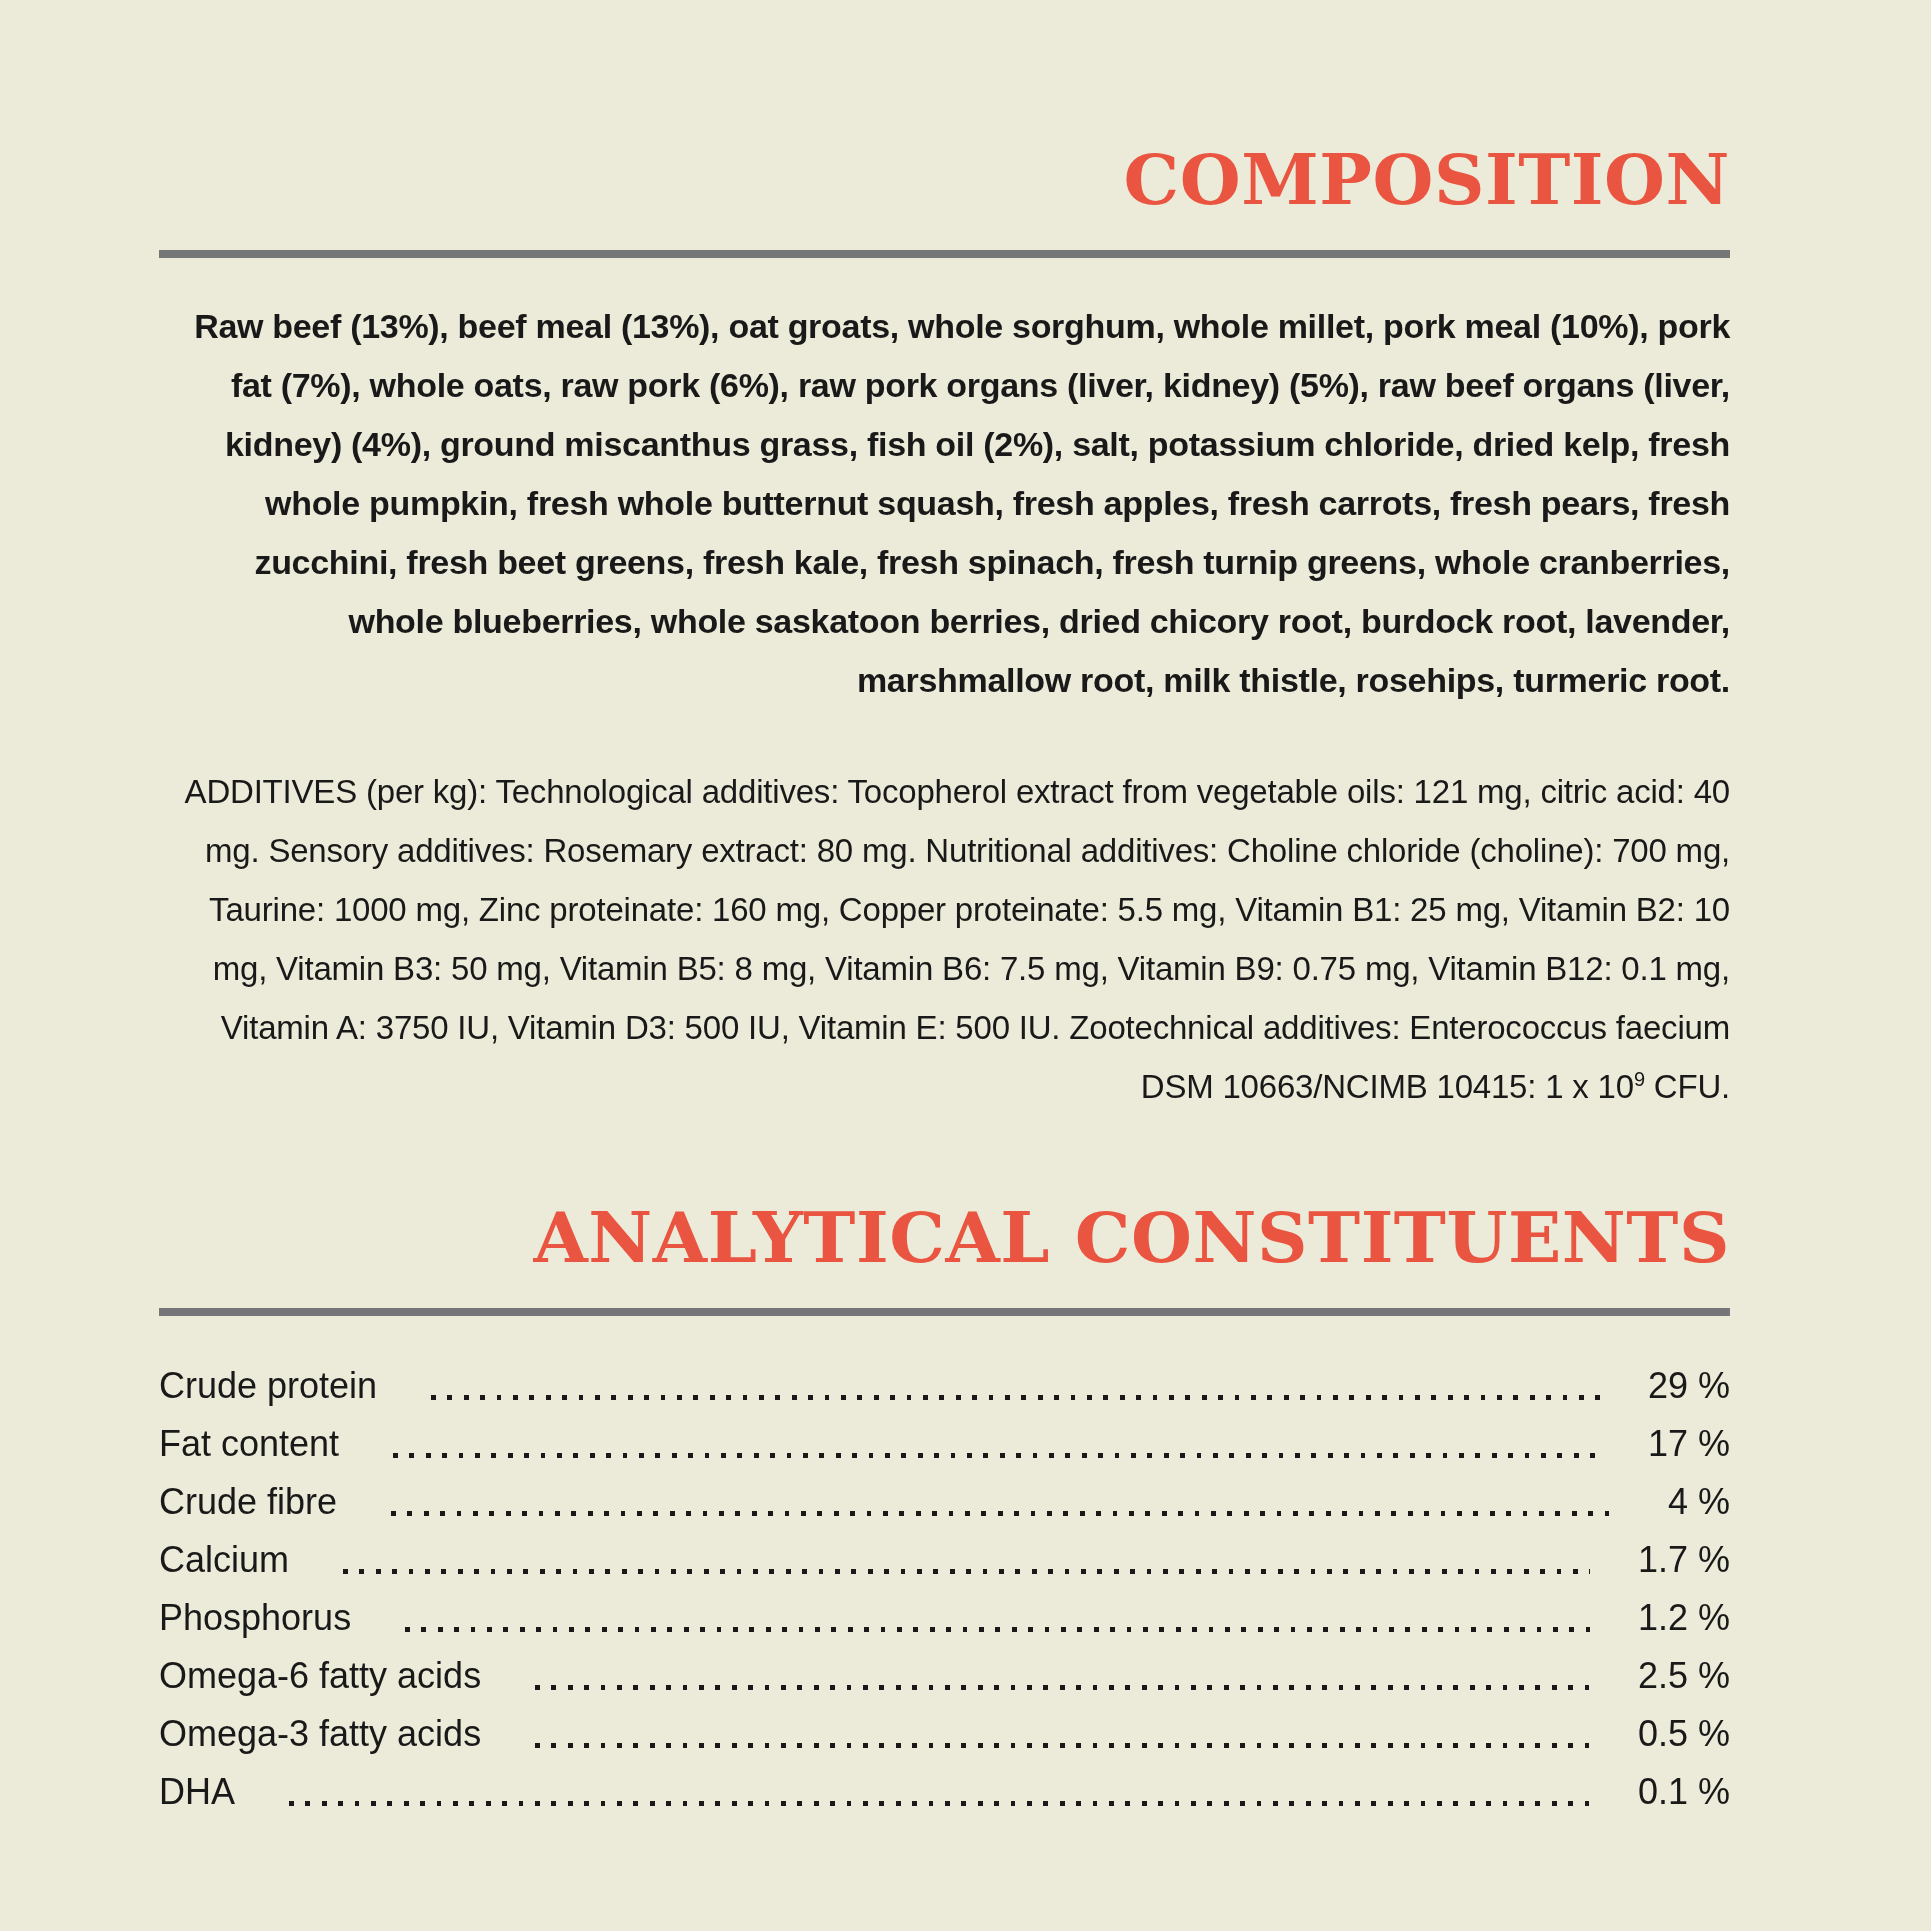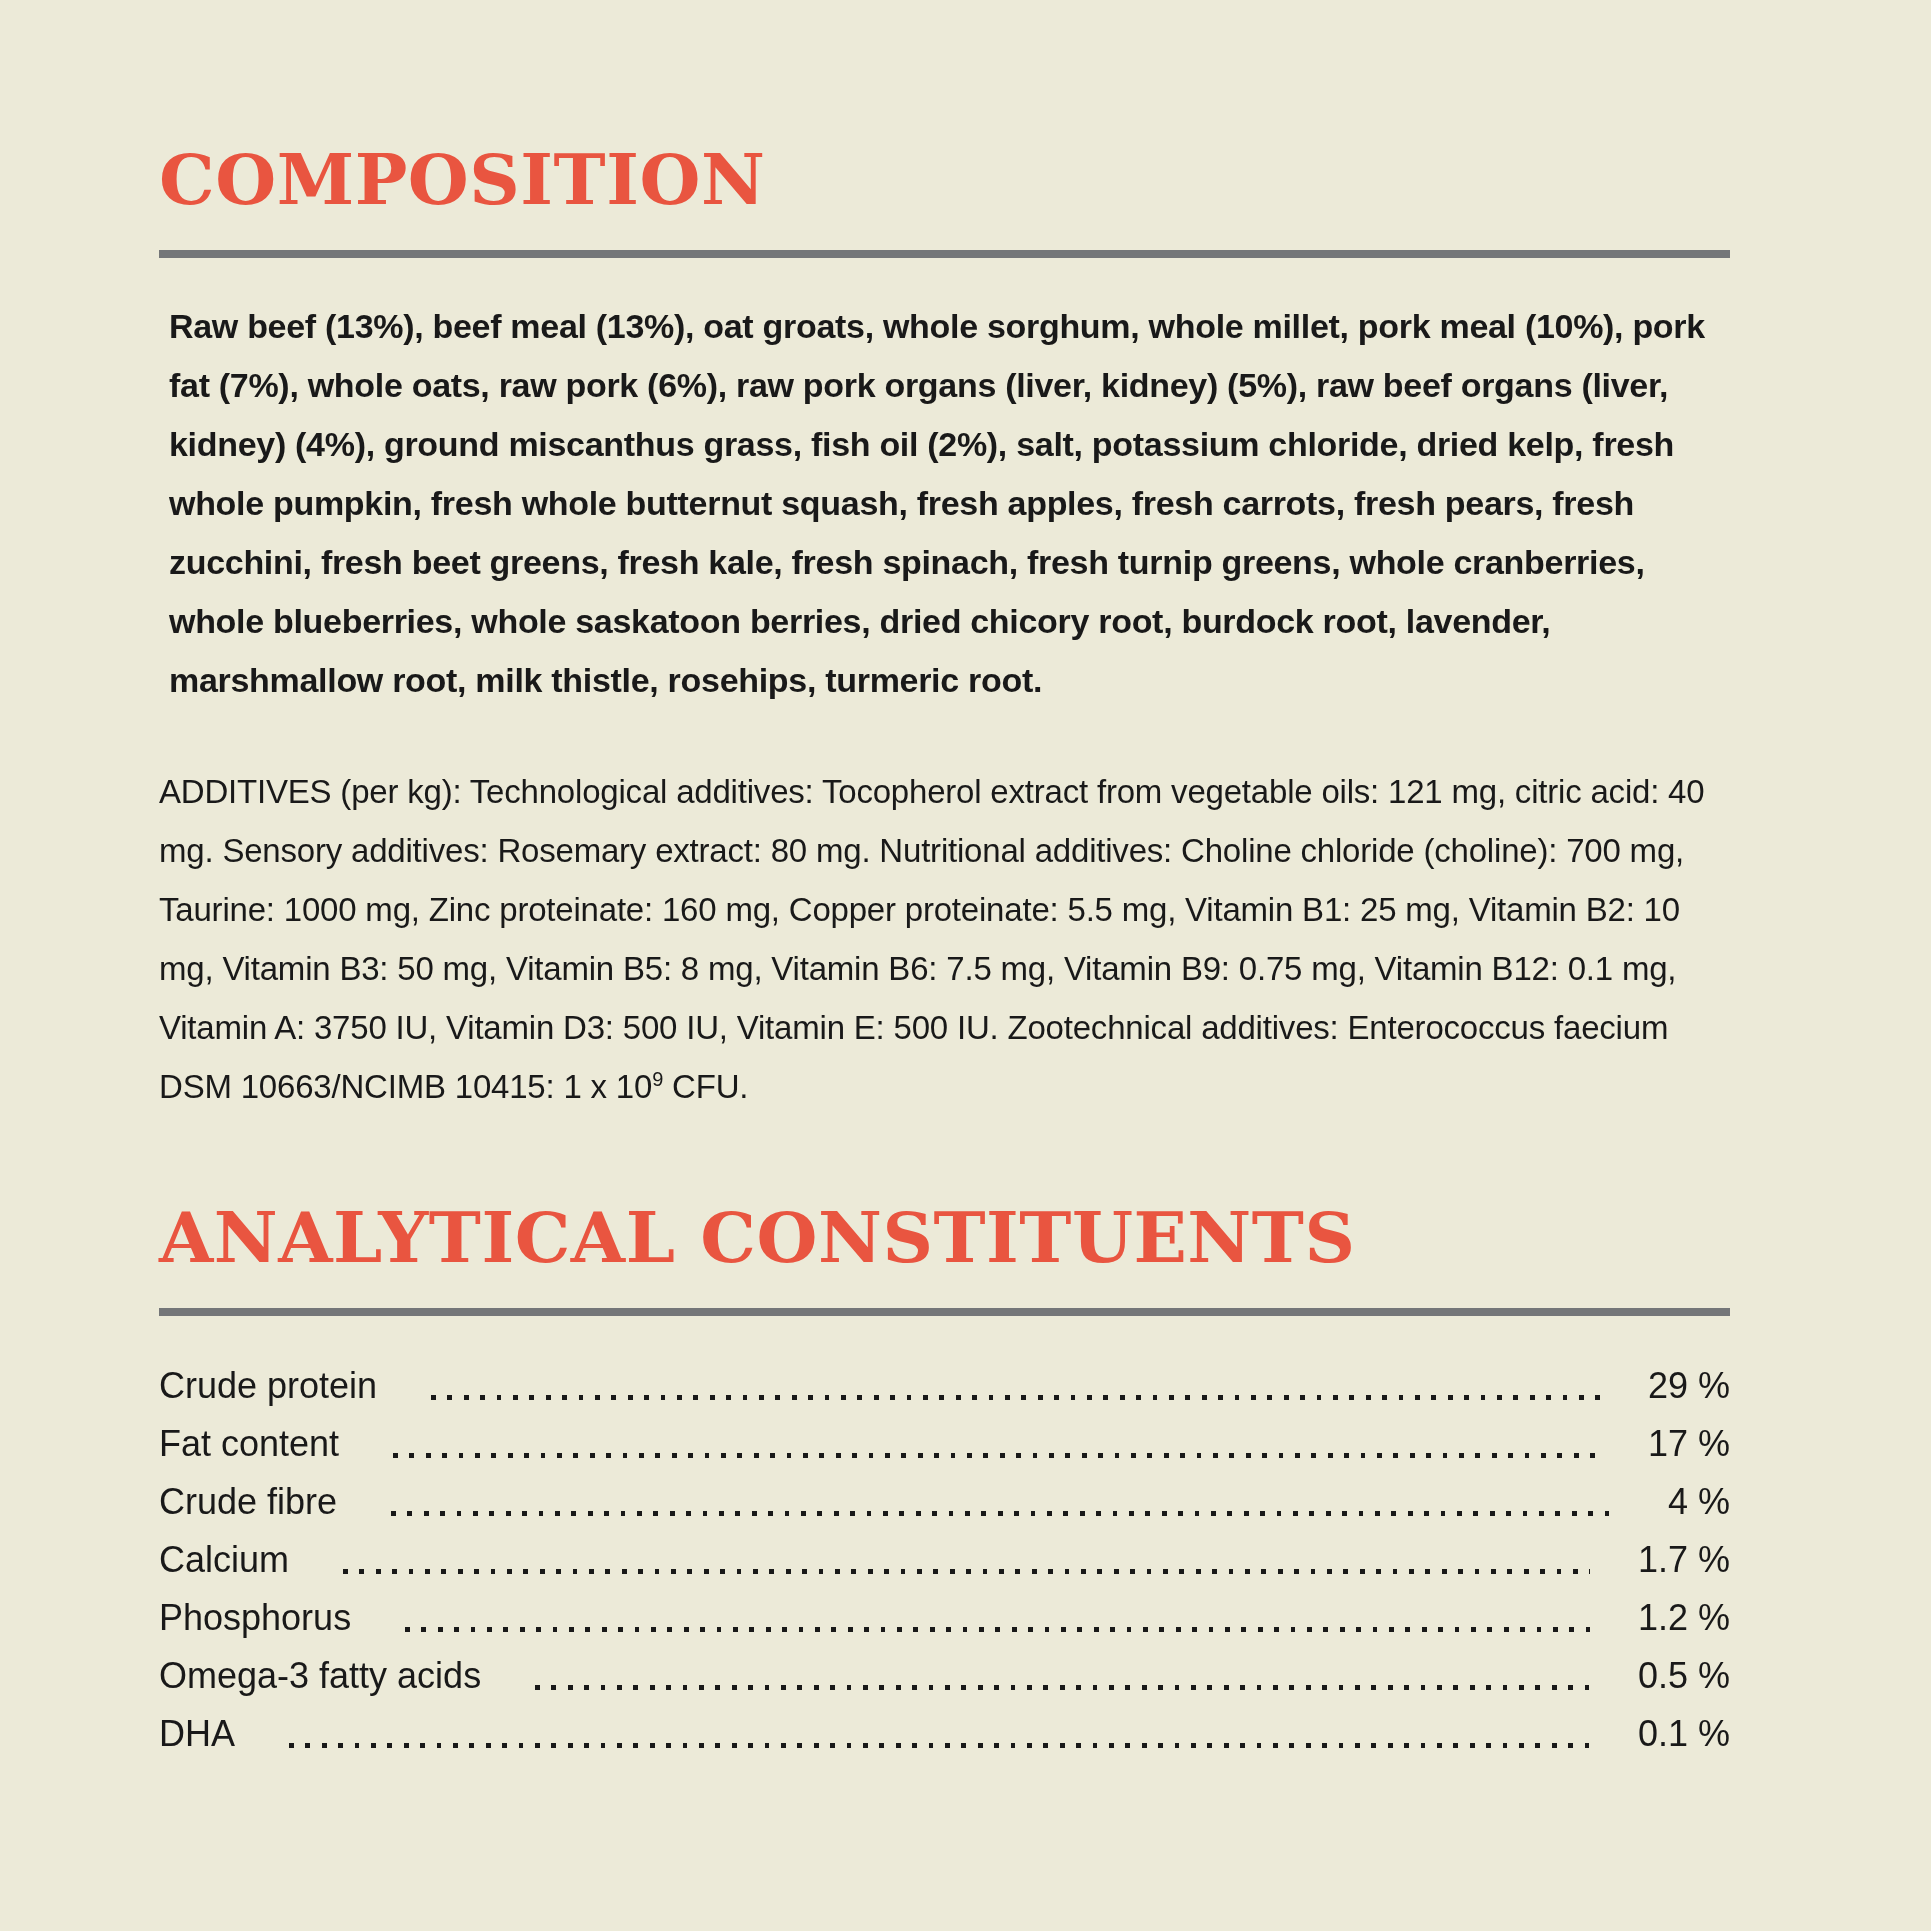--- a/index.html
+++ b/index.html
@@ -12,20 +12,21 @@
     background: var(--page-bg, #ecead8);
     font-family: "Liberation Sans", sans-serif;
     color: var(--text-color, #191919);
     overflow: hidden;
   }
   .page {
     box-sizing: border-box;
     width: 1931px;
     height: 1638px;
     padding: 143px 201px 0 159px;
+    text-align: right;
   }
   h1.section-title {
     margin: 0;
     font-family: "DejaVu Serif", serif;
     font-weight: bold;
     font-size: 70px;
     line-height: 1.05;
     letter-spacing: 0.5px;
     color: var(--accent, #e95540);
   }
@@ -128,20 +129,25 @@
           <span class="dots"></span>
           <span class="value">1.7 %</span>
         </div>
 
         <div class="arow">
           <span class="label">Phosphorus</span>
           <span class="dots"></span>
           <span class="value">1.2 %</span>
         </div>
 
+        <div class="arow">
+          <span class="label">Omega-6 fatty acids</span>
+          <span class="dots"></span>
+          <span class="value">2.5 %</span>
+        </div>
 
         <div class="arow">
           <span class="label">Omega-3 fatty acids</span>
           <span class="dots"></span>
           <span class="value">0.5 %</span>
         </div>
 
         <div class="arow">
           <span class="label">DHA</span>
           <span class="dots"></span>

